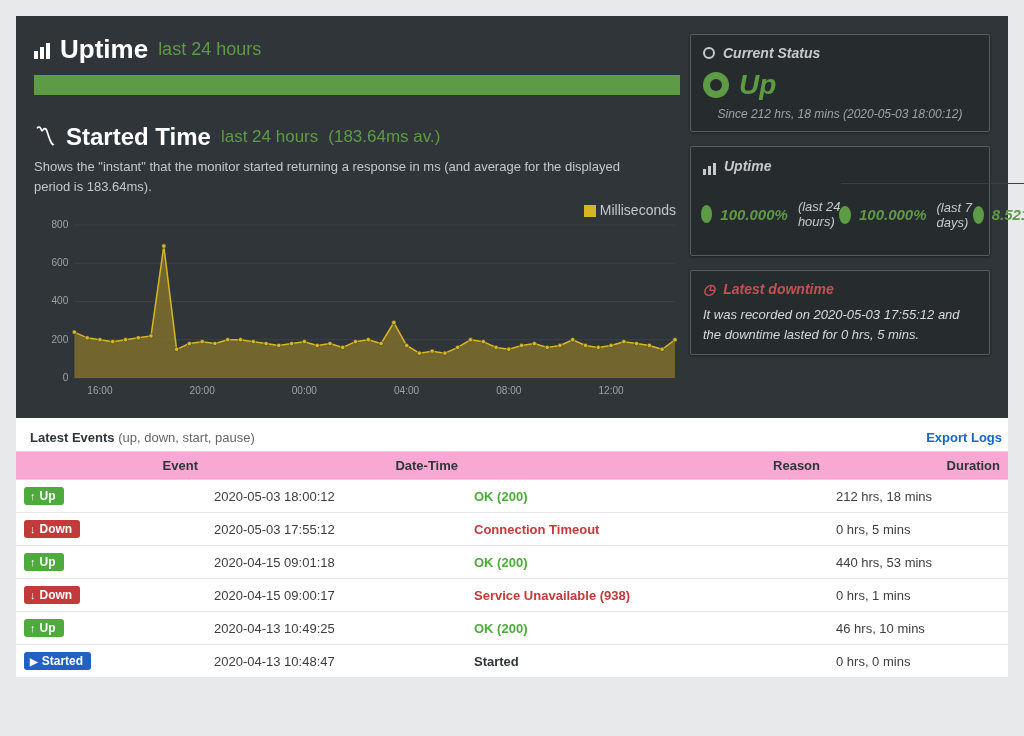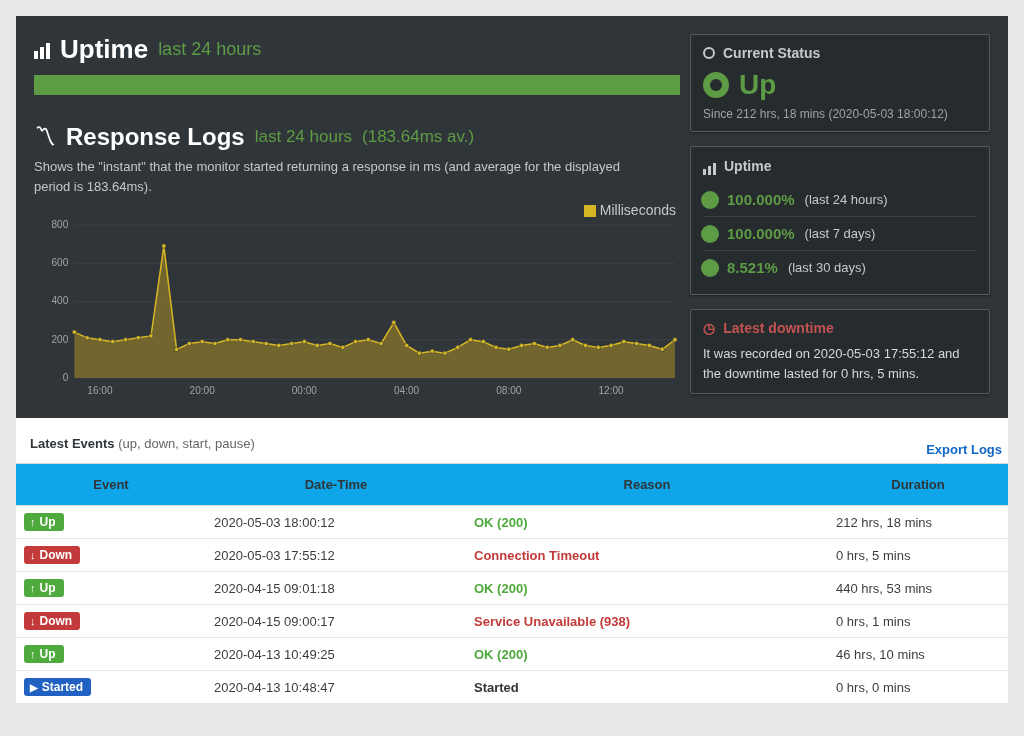--- a/index.html
+++ b/index.html
@@ -11,21 +11,21 @@
     height: 736px;
     overflow: hidden;
   }
   .dark-panel {
     background: #2f3539;
     padding: 18px;
     display: flex;
     gap: 10px;
   }
   .left-col { flex: 1; min-width: 0; }
-  .right-col { width: 300px; display: flex; flex-direction: column; gap: 14px; }
+  .right-col { width: 300px; display: flex; flex-direction: column; gap: 14px; font-style: italic; }
 
   .uptime-header { display:flex; align-items:center; gap:10px; margin-bottom:10px;}
   .uptime-header h1 { color:#fff; font-size:26px; font-weight:700; }
   .subtitle { color:#5e9b45; font-size:18px; font-weight:500; }
 
   .bigbar {
     height: 20px;
     background: #5e9b45;
     margin-bottom: 28px;
   }
@@ -47,40 +47,40 @@
     border: 1px solid #555b5f;
     border-radius: 2px;
     padding: 10px 12px;
     box-shadow: 0 1px 3px rgba(0,0,0,.4);
   }
   .card-header { display:flex; align-items:center; gap:8px; color:#c7cacb; font-size:14px; font-weight:600; margin-bottom:8px;}
   .status-up-row { display:flex; align-items:center; gap:10px;}
   .record-icon { width:26px; height:26px; border-radius:50%; background:#5e9b45; position:relative;}
   .record-icon::after{content:"";position:absolute;left:7px;top:7px;width:12px;height:12px;border-radius:50%;background:#262b2e;}
   .status-up-text { color:#5e9b45; font-size:28px; font-weight:700;}
-  .status-since { color:#9fa3a5; font-size:12px; margin-top:6px;}
-
-  .ulist { display:flex; flex-direction:column; }
+  .status-since { color:#9fa3a5; font-size:12px; margin-top:6px;text-align:center;}
+
+  .ulist { display:flex; flex-direction:row; }
   .urow { display:flex; align-items:center; gap:10px; padding:8px 0; border-top:1px solid #3a3f42;}
   .urow:first-child{border-top:none;}
   .starburst { width:14px; height:14px; background:#5e9b45; border-radius:50%; box-shadow:0 0 0 2px #5e9b45;}
   .urow .pct { color:#5e9b45; font-weight:700; font-size:15px;}
   .urow .per { color:#c7cacb; font-size:13px;}
 
   .dt-header { color:#c55252; font-size:14px; font-weight:600; display:flex; align-items:center; gap:8px;}
   .dt-body { color:#d6d9db; font-size:13px; margin-top:8px; line-height:1.5;}
 
   
   .events-panel { background:#fff; padding:10px 0 0 0;}
   .events-top { display:flex; justify-content:space-between; align-items:center; padding:2px 6px 6px 6px;}
   .events-top .lhs { color:#646668; font-size:13px;padding-left:8px; }
   .events-top .lhs b { color:#2f3539; font-weight:700;}
-  .export { color:#1268c6; font-size:13px; font-weight:600; cursor:pointer;margin-top:12px;}
+  .export { color:#1268c6; font-size:13px; font-weight:600; cursor:pointer;}
   table.events { width:100%; border-collapse:collapse; font-size:13px;}
-  table.events th { text-align:center; background:#0ea5e9; color:#2f3539; font-weight:700; padding:13px 8px; border-top:1px solid #d6d8d9; border-bottom:1px solid #d6d8d9;}
+  table.events th { text-align:right; background:#f9a8d4; color:#2f3539; font-weight:700; padding:6px 8px; border-top:1px solid #d6d8d9; border-bottom:1px solid #d6d8d9;}
   table.events td { padding:7px 8px; border-bottom:1px solid #e6e8e9; color:#3b3d3e;}
   .badge { display:inline-flex; align-items:center; gap:4px; color:#fff; font-size:12px; font-weight:600; padding:2px 8px 2px 6px; border-radius:3px;}
   .badge.up { background:#4faa3d;}
   .badge.down { background:#c23a3a;}
   .badge.started { background:#2061c2;}
   .reason.ok { color:#4faa3d; font-weight:600;}
   .reason.err { color:#c23a3a; font-weight:600;}
   .reason.plain { color:#2f3539; font-weight:700;}
 
   .ic-bars { display:inline-flex; align-items:flex-end; gap:2px; height:18px;}
@@ -111,21 +111,21 @@
           <span></span>
         </span>
       <h1>Uptime</h1>
       <span class="subtitle">last 24 hours</span>
     </div>
 
     <div class="bigbar"></div>
 
     <div class="rt-header">
       <span class="ic-pulse">〽</span>
-      <h2>Response Logs</h2>
+      <h2>Started Time</h2>
       <span class="sub1">last 24 hours</span>
       <span class="sub2">(183.64ms av.)</span>
     </div>
     <p class="rt-desc">Shows the "instant" that the monitor started returning a response in ms (and average for the displayed period is 183.64ms).</p>
 
     <div class="legend">
       <span class="sw"></span><span>Milliseconds</span>
     </div>
 
     <div class="chart-box">

